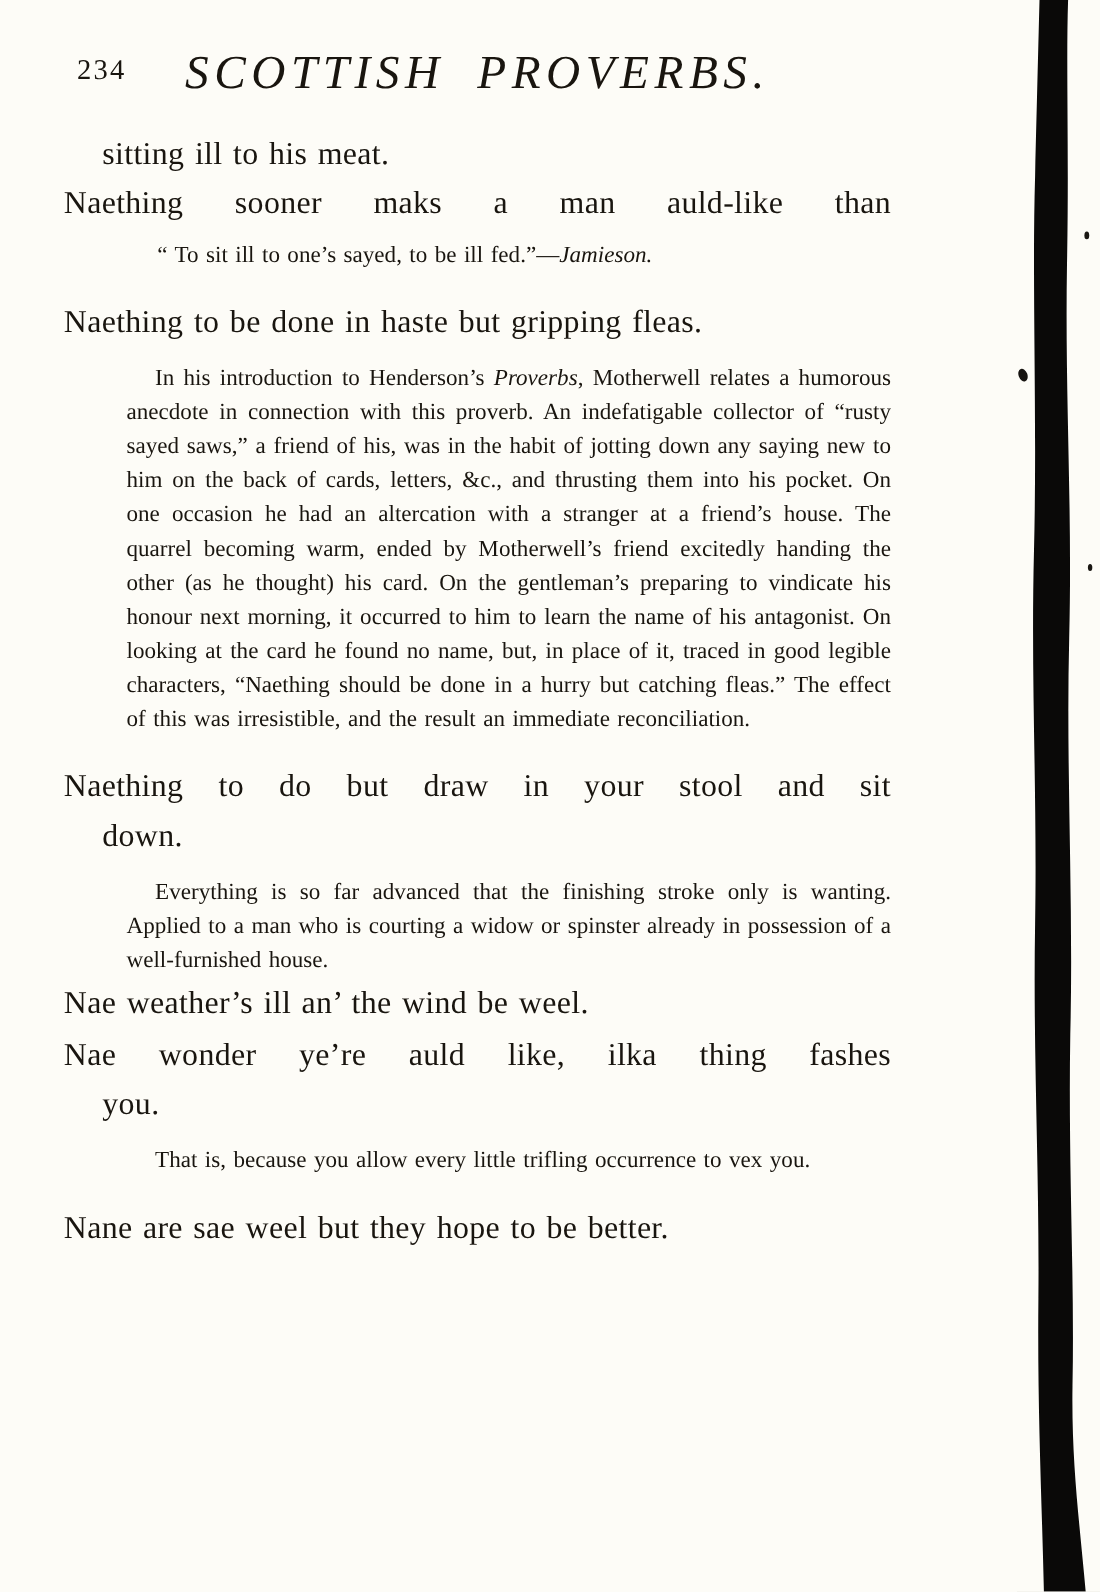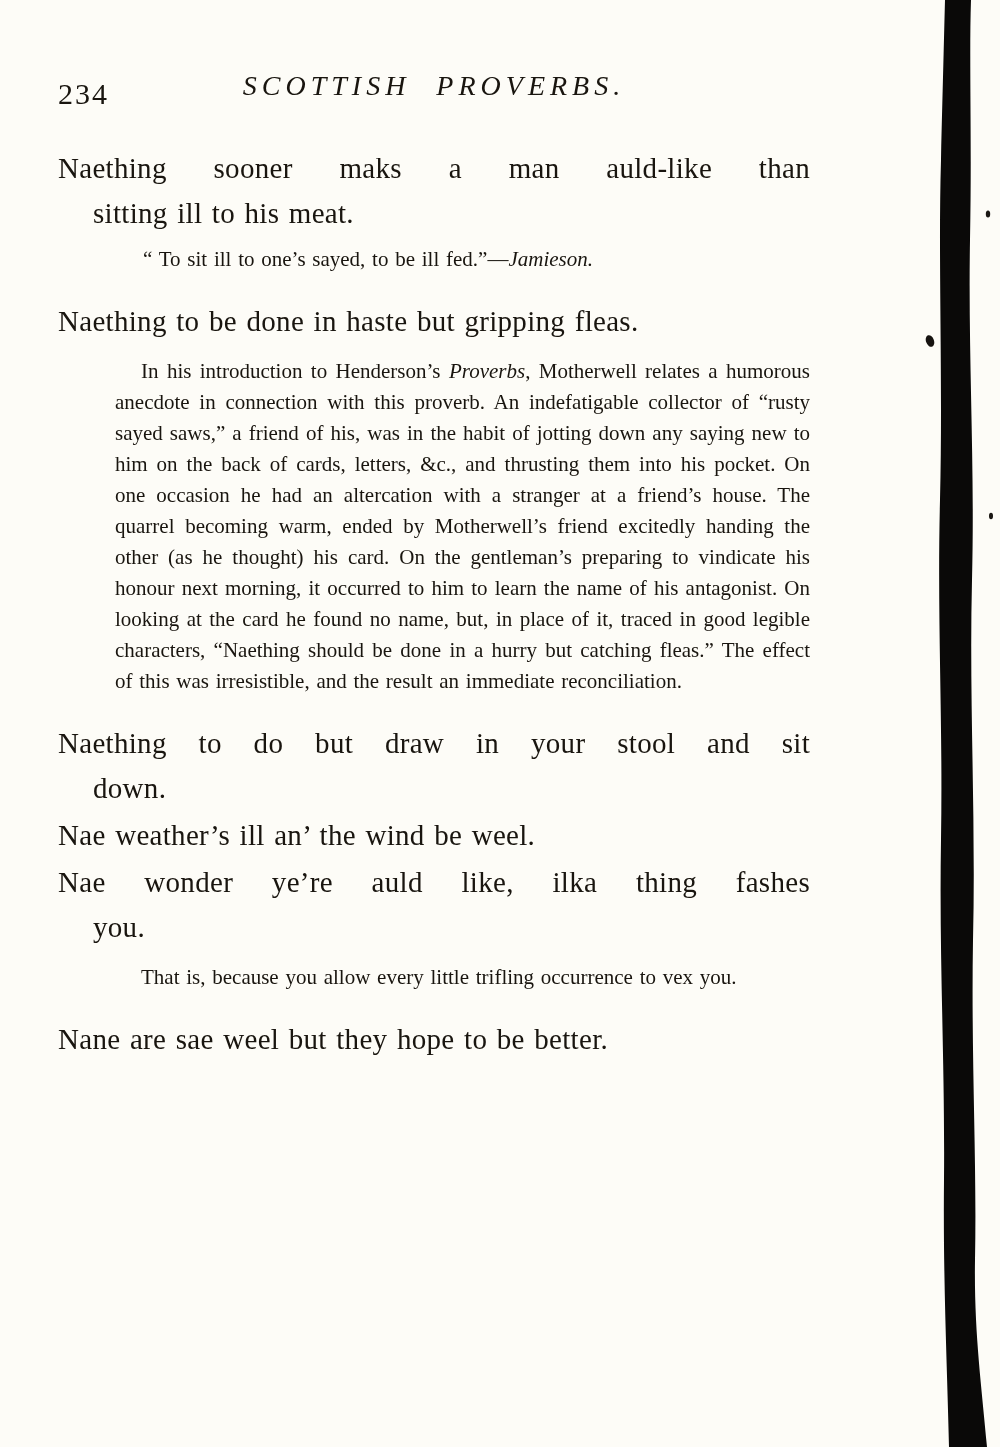--- a/index.html
+++ b/index.html
@@ -15,31 +15,30 @@
     color: #19150f;
     overflow: hidden;
   }
   .column {
     position: absolute;
     left: 58px; top: 40px;
     width: 752px;
   }
   .page-header { position: relative; height: 54px; }
   .page-number {
-    position: absolute; left: 0; top: 9px;
-    font-size: 30px; letter-spacing: 2px;
+    position: absolute; left: 12px; top: 9px;
+    font-size: 26px; letter-spacing: 2px;
   }
   .page-title {
     display: block; text-align: center;
     font-style: italic;
-    font-size: 28px;
+    font-size: 43px;
     letter-spacing: 5px;
     word-spacing: 14px;
     padding-top: 2px;
-    margin-top: 28px;
   }
   .proverb {
     margin: 0; margin-top: 24px;
     font-size: 29px;
     line-height: 45px;
     letter-spacing: 0.3px;
     word-spacing: 2px;
   }
   .proverb.tight { margin-top: 2px; }
   .proverb.gap   { }
@@ -76,38 +75,39 @@
 
   <div class="column">
 
     <header class="page-header">
       <span class="page-number">234</span>
       <span class="page-title">SCOTTISH PROVERBS.</span>
     </header>
 
     <section class="entry">
       <p class="proverb">
+          <span class="pline cont">sitting ill to his meat.</span>
           <span class="pline just">Naething sooner maks a man auld-like than</span>
-          <span class="pline cont">sitting ill to his meat.</span>
         </p>
       <p class="note quote"><span>“ To sit ill to one’s sayed, to be ill fed.”—</span><span class="it">Jamieson.</span></p>
     </section>
 
     <section class="entry">
       <p class="proverb">
           <span class="pline">Naething to be done in haste but gripping fleas.</span>
         </p>
       <p class="note indent"><span>In his introduction to Henderson’s </span><span class="it">Proverbs</span><span>, Motherwell relates a humorous anecdote in connection with this proverb. An indefatigable collector of “rusty sayed saws,” a friend of his, was in the habit of jotting down any saying new to him on the back of cards, letters, &amp;c., and thrusting them into his pocket. On one occasion he had an altercation with a stranger at a friend’s house. The quarrel becoming warm, ended by Motherwell’s friend excitedly handing the other (as he thought) his card. On the gentleman’s preparing to vindicate his honour next morning, it occurred to him to learn the name of his antagonist. On looking at the card he found no name, but, in place of it, traced in good legible characters, “Naething should be done in a hurry but catching fleas.” The effect of this was irresistible, and the result an immediate reconciliation.</span></p>
     </section>
 
     <section class="entry">
       <p class="proverb gap">
           <span class="pline just">Naething to do but draw in your stool and sit</span>
           <span class="pline cont">down.</span>
         </p>
+      <p class="note indent"><span>Everything is so far advanced that the finishing stroke only is wanting. Applied to a man who is courting a widow or spinster already in possession of a well-furnished house.</span></p>
     </section>
 
 
     <section class="entry">
       <p class="proverb tight">
           <span class="pline">Nae weather’s ill an’ the wind be weel.</span>
         </p>
     </section>
 
     <section class="entry">

